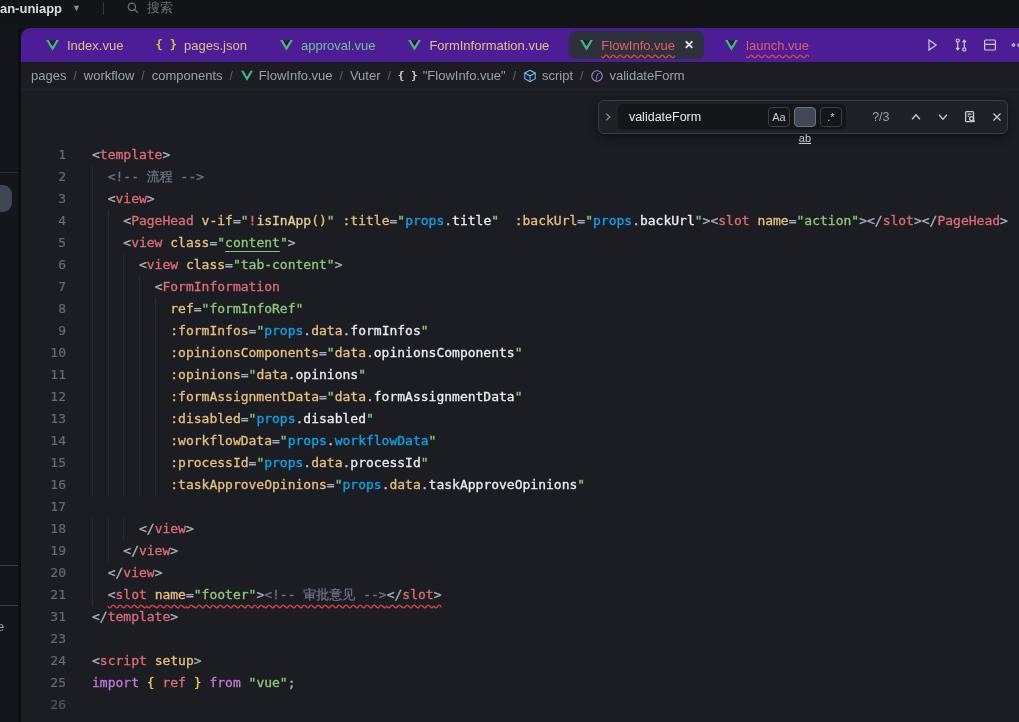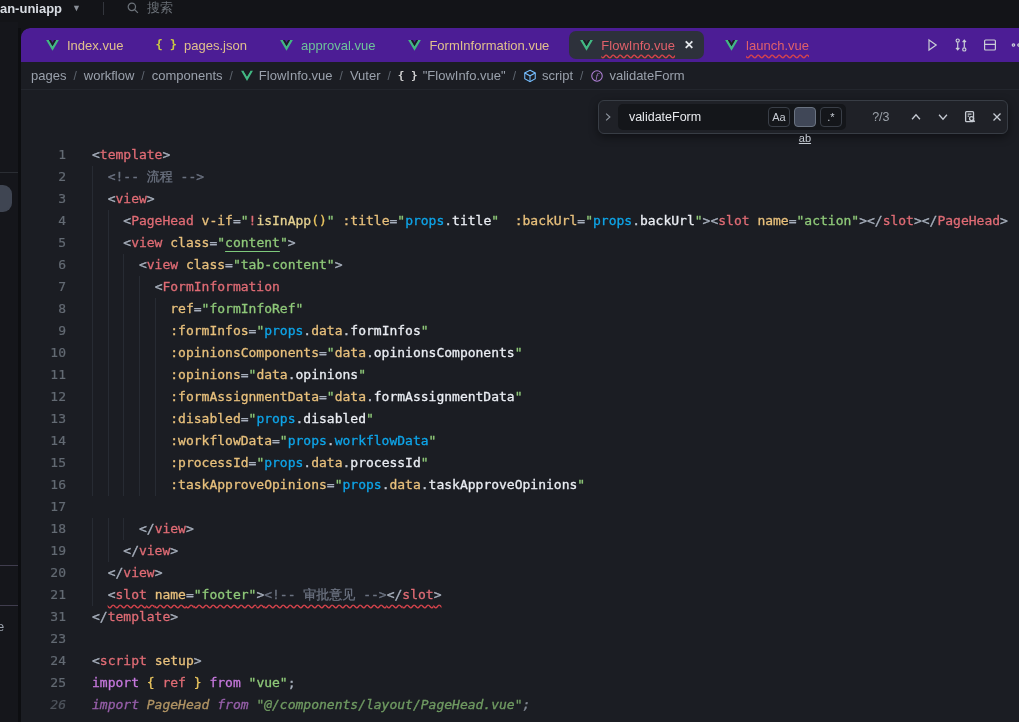--- a/index.html
+++ b/index.html
@@ -48,21 +48,21 @@
                border-bottom:1px solid #23262d;flex:none;}
   .bc-item{display:flex;align-items:center;gap:5px;white-space:pre;}
   .bc-sep{color:#5f6670;margin:0 7px;font-size:12px;}
   .bc-item svg{width:14px;height:14px;}
   .bc-braces{color:#d4d4d4;font-weight:bold;font-family:"DejaVu Sans Mono",monospace;font-size:11px;}
 
   
   .editor{flex:1;position:relative;overflow:hidden;background:#1b1d23;}
   .code{position:relative;padding-top:54px;font-family:"DejaVu Sans Mono",monospace;font-size:13px;line-height:22px;}
   .cl{display:flex;height:22px;white-space:pre;}
-  .cl.dim{opacity:.72;font-style:italic;}
+  .cl.dim{opacity:.72;}
   .ln{flex:none;width:45px;text-align:right;color:#636a73;-webkit-text-stroke:.2px;}
   .ct{position:relative;padding-left:26px;-webkit-text-stroke:.3px;}
   .ig{position:absolute;top:0;bottom:0;width:1px;background:#272b33;margin-left:26px;}
   .tk-pun{color:#a8b0bd;} .tk-tag{color:#e06c75;} .tk-attr{color:#e8c07c;}
   .tk-str{color:#8fc979;} .tk-kw{color:#c678dd;} .tk-var{color:#0ea5e9;}
   .tk-prop{color:#eaedf3;font-weight:normal;} .tk-fn{color:#e6d291;} .tk-gold{color:#eac55f;}
   .tk-com{color:#6b7280;} .tk-dot{color:#c3c9d3;} .tk-excl{color:#e06c75;}
   .tk-strU{color:#8fc979;text-decoration:underline;text-decoration-color:#7ec97c;text-underline-offset:4px;}
   .wv{text-decoration:underline;text-decoration-style:wavy;text-decoration-color:#d8434b;
       text-decoration-skip-ink:none;text-underline-offset:5px;}
@@ -251,21 +251,21 @@
           <div class="cl"><span class="ln">16</span><span class="ct"><i class="ig" style="left: 0ch;"></i><i class="ig" style="left: 2ch;"></i><i class="ig" style="left: 4ch;"></i><i class="ig" style="left: 6ch;"></i><i class="ig" style="left: 8ch;"></i><span class="tk-pun">          </span><span class="tk-attr">:taskApproveOpinions</span><span class="tk-pun">=</span><span class="tk-str">"</span><span class="tk-var">props</span><span class="tk-dot">.</span><span class="tk-attr">data</span><span class="tk-dot">.</span><span class="tk-prop">taskApproveOpinions</span><span class="tk-str">"</span></span></div>
           <div class="cl"><span class="ln">17</span></div>
           <div class="cl"><span class="ln">18</span><span class="ct"><i class="ig" style="left: 0ch;"></i><i class="ig" style="left: 2ch;"></i><i class="ig" style="left: 4ch;"></i><span class="tk-pun">      </span><span class="tk-pun">&lt;/</span><span class="tk-tag">view</span><span class="tk-pun">&gt;</span></span></div>
           <div class="cl"><span class="ln">19</span><span class="ct"><i class="ig" style="left: 0ch;"></i><i class="ig" style="left: 2ch;"></i><span class="tk-pun">    </span><span class="tk-pun">&lt;/</span><span class="tk-tag">view</span><span class="tk-pun">&gt;</span></span></div>
           <div class="cl"><span class="ln">20</span><span class="ct"><i class="ig" style="left: 0ch;"></i><span class="tk-pun">  </span><span class="tk-pun">&lt;/</span><span class="tk-tag">view</span><span class="tk-pun">&gt;</span></span></div>
           <div class="cl"><span class="ln">21</span><span class="ct"><i class="ig" style="left: 0ch;"></i><span class="tk-pun">  </span><span class="wv"><span class="tk-pun">&lt;</span><span class="tk-tag">slot</span><span class="tk-pun"> </span><span class="tk-attr">name</span><span class="tk-pun">=</span><span class="tk-str">"footer"</span><span class="tk-pun">&gt;</span><span class="tk-com">&lt;!-- 审批意见 --&gt;</span><span class="tk-pun">&lt;/</span><span class="tk-tag">slot</span><span class="tk-pun">&gt;</span></span></span></div>
           <div class="cl"><span class="ln">31</span><span class="ct"><span class="tk-pun">&lt;/</span><span class="tk-tag">template</span><span class="tk-pun">&gt;</span></span></div>
           <div class="cl"><span class="ln">23</span><span class="ct"></span></div>
           <div class="cl"><span class="ln">24</span><span class="ct"><span class="tk-pun">&lt;</span><span class="tk-tag">script</span><span class="tk-pun"> </span><span class="tk-attr">setup</span><span class="tk-pun">&gt;</span></span></div>
           <div class="cl"><span class="ln">25</span><span class="ct"><span class="tk-kw">import</span><span class="tk-pun"> </span><span class="tk-gold">{</span><span class="tk-pun"> </span><span class="tk-tag">ref</span><span class="tk-pun"> </span><span class="tk-gold">}</span><span class="tk-pun"> </span><span class="tk-kw">from</span><span class="tk-pun"> </span><span class="tk-str">"vue"</span><span class="tk-pun">;</span></span></div>
-          <div class="cl dim"><span class="ln">26</span><span class="ct"><span class="tk-kw">import</span><span class="tk-pun"> </span><span class="tk-attr">PageHead</span><span class="tk-pun"> </span><span class="tk-kw">from</span><span class="tk-pun"> </span><span class="tk-str">"@/components/layout/PageHead.vue"</span><span class="tk-pun">;</span></span></div>
+          <div class="cl dim"><span class="ln">26</span></div>
         </div>
 
     </div>
   </div>
 
   <div class="find-widget" style="left:598px;top:100px;">
     <span class="fw-chevron">
         <svg viewBox="0 0 16 16">
           <path d="M5.5 3.5 L10.5 8 L5.5 12.5"></path>
         </svg>

